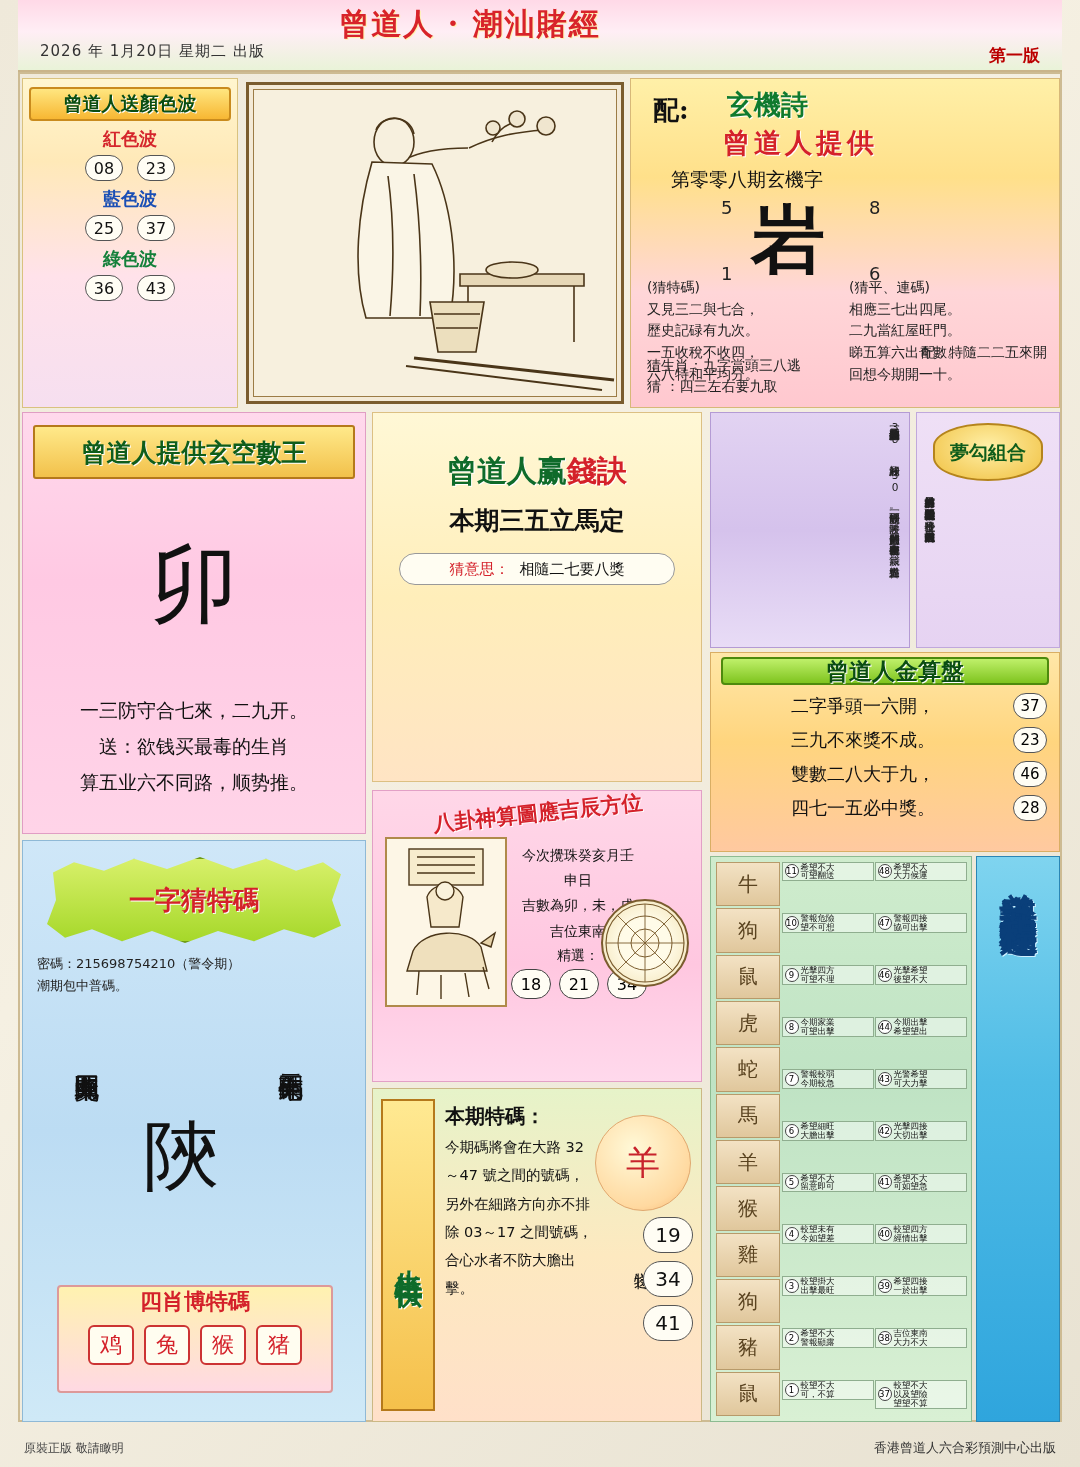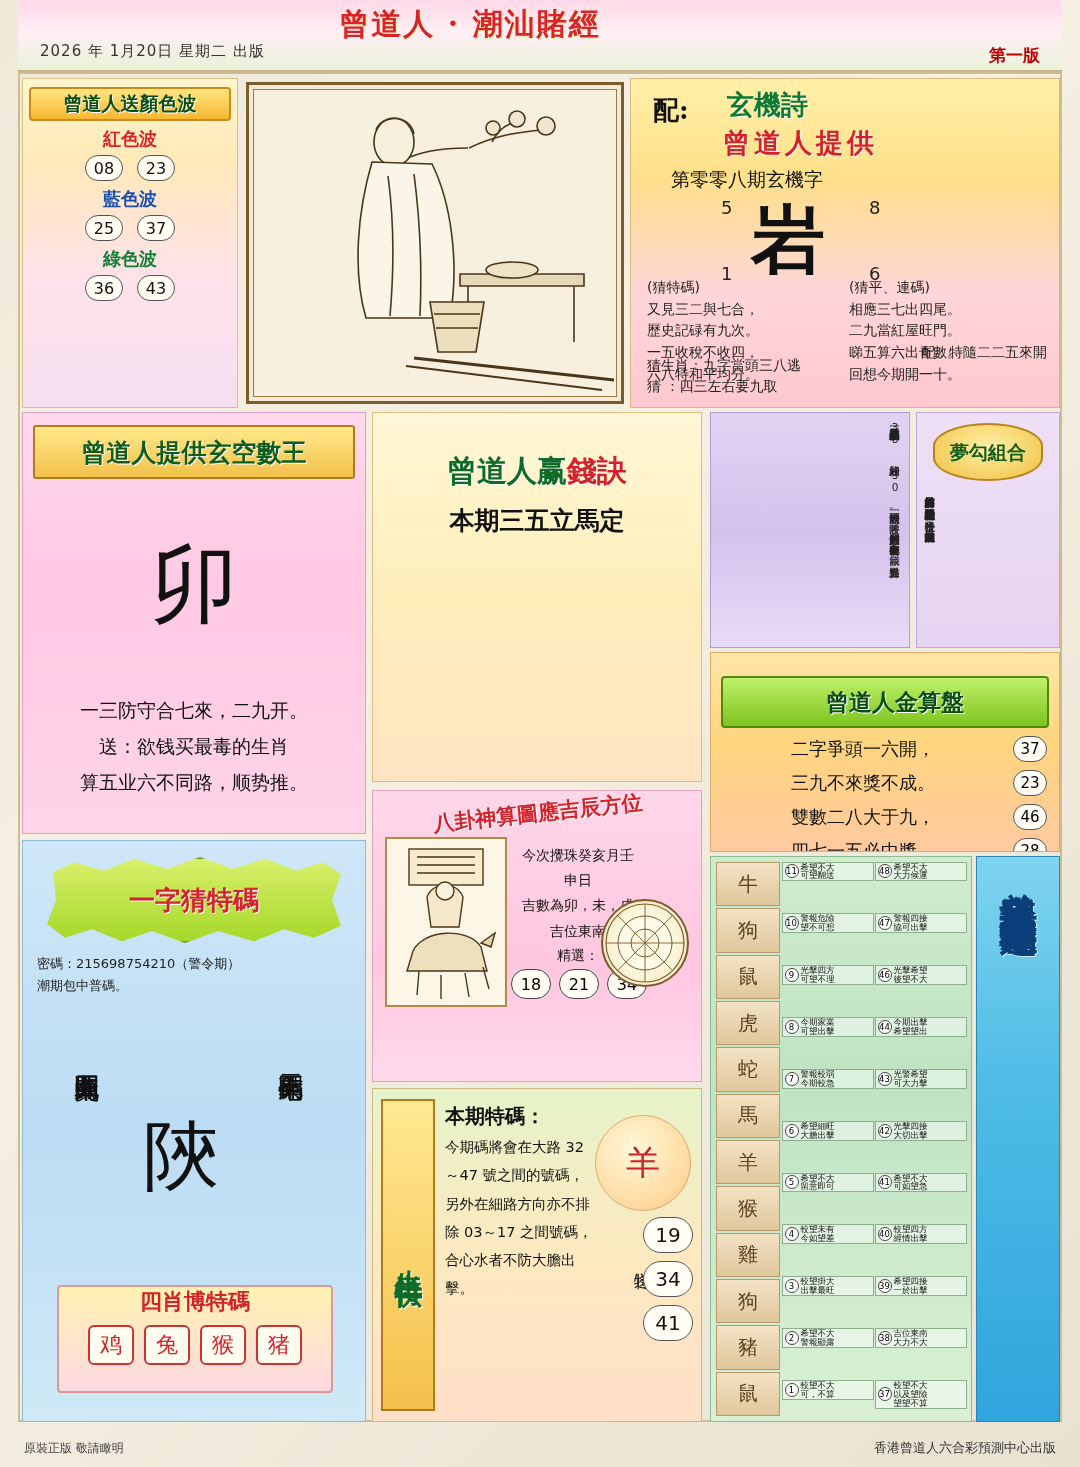--- a/index.html
+++ b/index.html
@@ -245,21 +245,21 @@
   .gd-text { margin:8px 6px 0 6px; font-size:10.5px; color:#222; line-height:1.35;
     writing-mode:vertical-rl; text-orientation:upright; height:150px;}
 
   
   #jsp {
     left:710px; top:652px; width:350px; height:200px;
     background:linear-gradient(180deg,#ffe7a8 0%,#ffd57e 45%,#ffc9a0 100%);
     border:1px solid #d9ae64;
   }
   .jsp-banner {
-    margin:23px 10px 0 10px; height:52px;
+    margin:4px 10px 0 10px; height:28px;
     background:linear-gradient(180deg,#bff06a,#7fc41f);
     border:2px solid #4d8a0d; border-radius:4px;
     display:flex; align-items:center; justify-content:center;
     font-size:23px; font-weight:bold; color:#0a4d12; font-family:"DejaVu Serif",serif;
     text-shadow:1px 1px 0 #fff;
     padding-left:20px;
   }
   .jsp-row { display:flex; align-items:center; justify-content:flex-end; margin:8px 12px 0 12px; gap:10px; }
   .jsp-row .txt { flex:1; text-align:center; font-size:18px; color:#111; font-family:"DejaVu Serif",serif; }
   .jsp-row .n { width:34px; height:26px; border-radius:13px; background:#fffdf4; border:1.5px solid #555;
@@ -436,20 +436,24 @@
         <div class="yzc-z">猪</div>
       </div>
     </div>
   </div>
 
   <div class="panel" id="yqj">
     <div class="yqj-title">
       <span>曾道人赢</span><span class="red">錢訣</span>
     </div>
     <div class="yqj-key">本期三五立馬定</div>
+    <div class="yqj-box">
+      <span class="lbl">猜意思：</span>
+      <span>相隨二七要八獎</span>
+    </div>
   </div>
 
   <div class="panel" id="bagua">
     <div class="bg-title">八卦神算圖應吉辰方位</div>
     <div class="bg-pic">
       <svg width="118" height="166" viewBox="0 0 118 166">
         <g stroke="#4a3518" stroke-width="1.4" fill="none">
           <rect x="22" y="10" width="74" height="36" fill="#f7eccd"></rect>
           <path d="M30 18 h58 M30 26 h58 M30 34 h58"></path>
           <path d="M40 58 c 6 -16 30 -16 36 0 l -4 30 h -28 Z" fill="#f6e9cb"></path>

